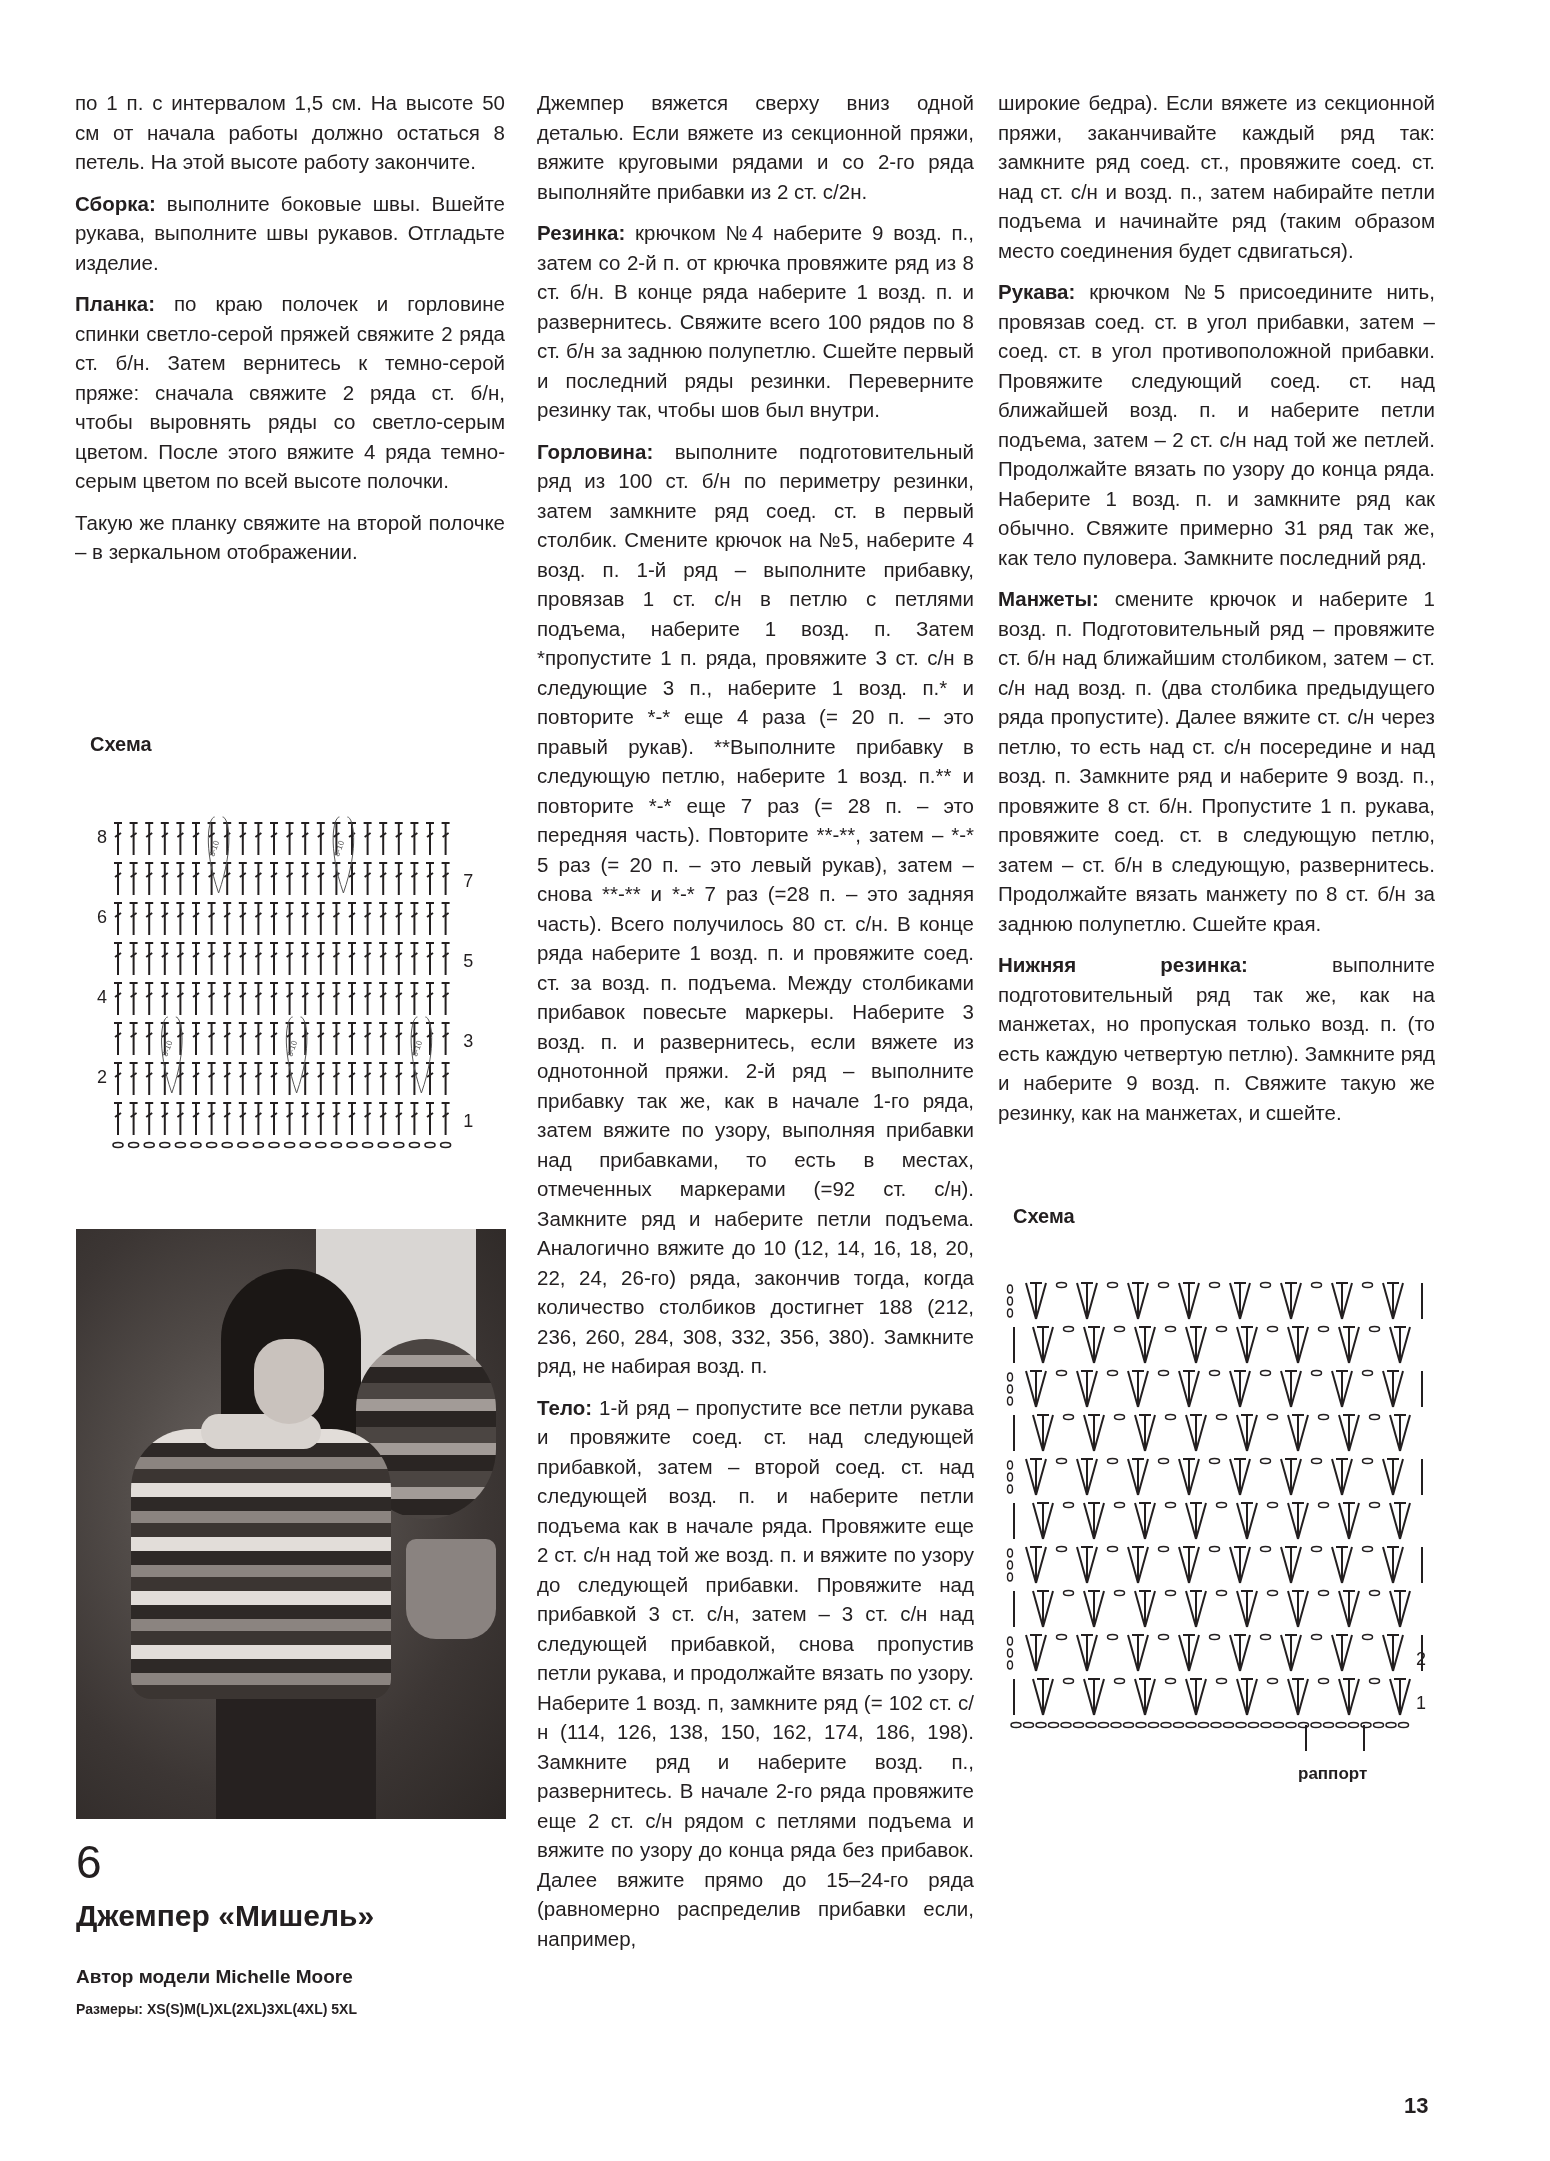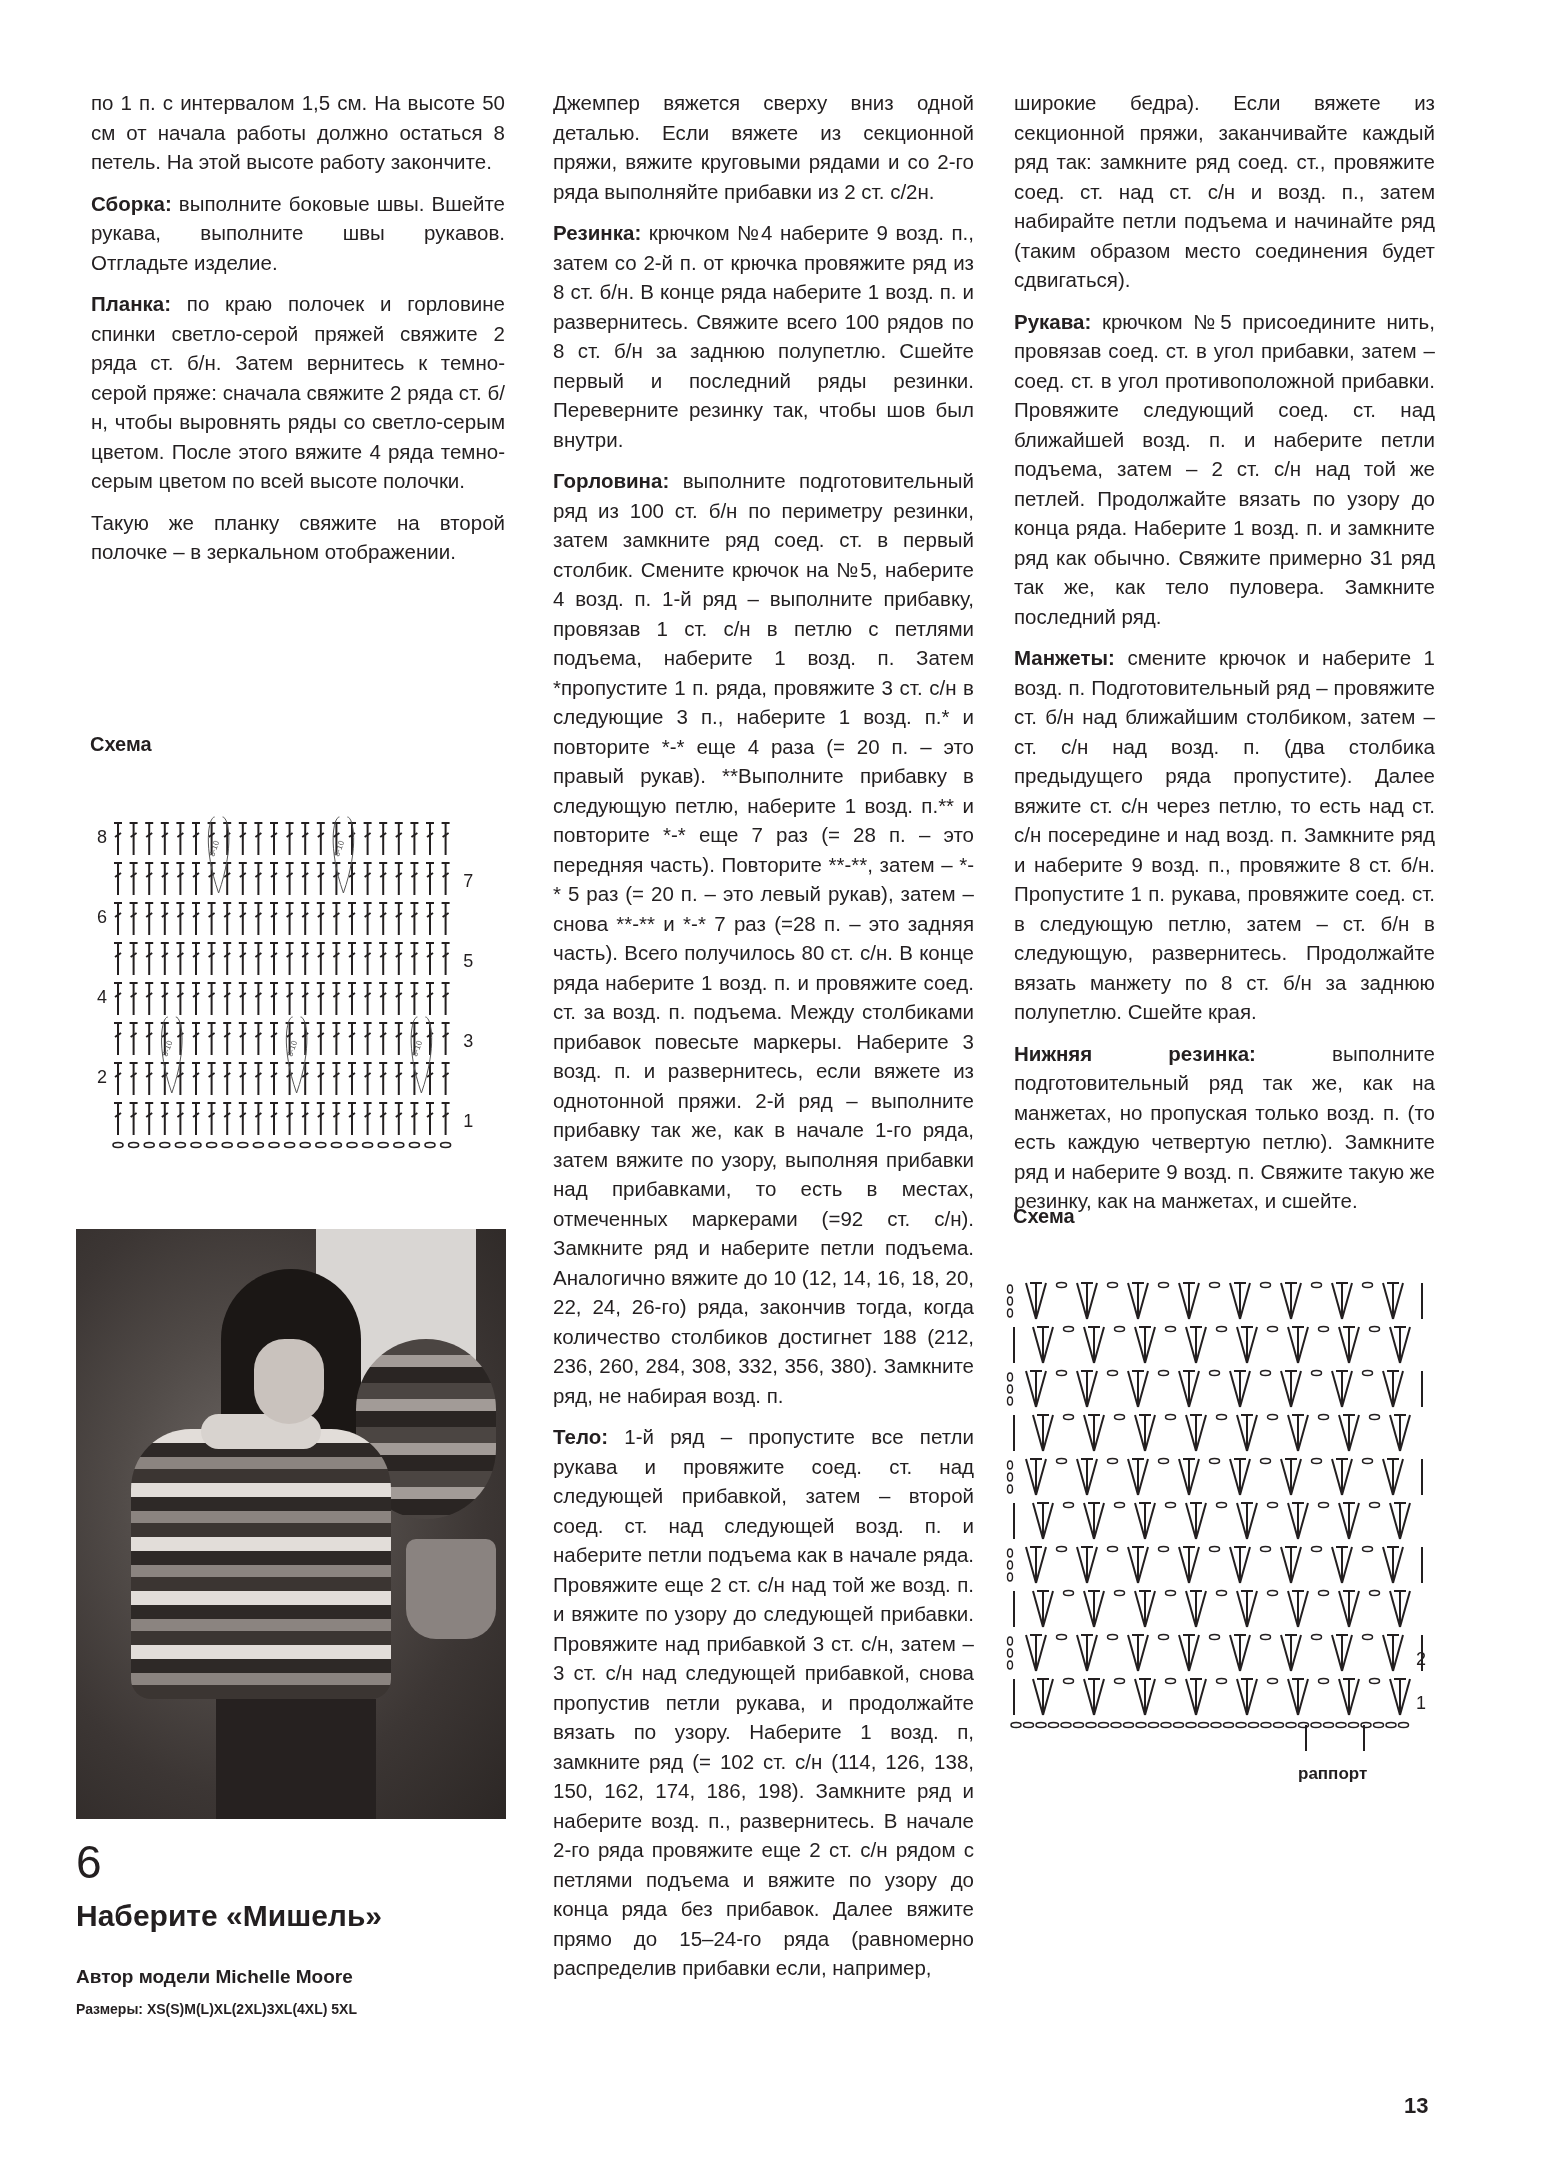--- a/index.html
+++ b/index.html
@@ -1,19 +1,19 @@
 <!DOCTYPE html>
 <html><head>
 <meta charset="utf-8">
 <style>
   html, body { margin: 0; padding: 0; background: #ffffff; }
   body { width: 1550px; height: 2161px; position: relative; overflow: hidden;
          font-family: "Liberation Sans", "DejaVu Sans", sans-serif; color: #231f20; }
   .col { position: absolute; top: 88px; font-size: 20.5px; line-height: 29.5px; }
-  .col p { margin: 0 0 12px 16px; text-align: justify; }
+  .col p { margin: 0 0 12px 0; text-align: justify; }
   .col1 { left: 75px; width: 430px; }
   .col2 { left: 537px; width: 437px; }
   .col3 { left: 998px; width: 437px; }
   .lead { font-weight: bold; }
   .schema-title { font-weight: bold; font-size: 20px; margin: 15px; }
   .diagram-box { position: absolute; }
   .d1 { left: 75px; top: 718px; width: 430px; }
   .d1 svg { display: block; }
   .d2 { left: 998px; top: 1190px; width: 430px; }
   .photo { position: absolute; left: 76px; top: 1229px; width: 430px; height: 590px;
@@ -644,21 +644,21 @@
   <div class="pot"></div>
   <div class="hair"></div>
   <div class="sleeve"></div>
   <div class="sweater"></div>
   <div class="neck"></div>
   <div class="face"></div>
   <div class="jeans"></div>
 </div>
 
 <p class="title-num">6</p>
-<h1 class="title-main">Наберите «Мишель»</h1>
+<h1 class="title-main">Джемпер «Мишель»</h1>
 <p class="author">Автор модели Michelle Moore</p>
 <p class="sizes"><span>Размеры:</span><span> XS(S)M(L)XL(2XL)3XL(4XL) 5XL</span></p>
 
 <div class="col col2">
   <p><span class="lead"></span><span>Джемпер вяжется сверху вниз одной деталью. Если вяжете из секционной пряжи, вяжите круговыми рядами и со 2-го ряда выполняйте прибавки из 2 ст. с/2н.</span></p>
   <p><span class="lead">Резинка:</span><span> крючком №4 наберите 9 возд. п., затем со 2-й п. от крючка провяжите ряд из 8 ст. б/н. В конце ряда наберите 1 возд. п. и развернитесь. Свяжите всего 100 рядов по 8 ст. б/н за заднюю полупетлю. Сшейте первый и последний ряды резинки. Переверните резинку так, чтобы шов был внутри.</span></p>
   <p><span class="lead">Горловина:</span><span> выполните подготовительный ряд из 100 ст. б/н по периметру резинки, затем замкните ряд соед. ст. в первый столбик. Смените крючок на №5, наберите 4 возд. п. 1-й ряд – выполните прибавку, провязав 1 ст. с/н в петлю с петлями подъема, наберите 1 возд. п. Затем *пропустите 1 п. ряда, провяжите 3 ст. с/н в следующие 3 п., наберите 1 возд. п.* и повторите *-* еще 4 раза (= 20 п. – это правый рукав). **Выполните прибавку в следующую петлю, наберите 1 возд. п.** и повторите *-* еще 7 раз (= 28 п. – это передняя часть). Повторите **-**, затем – *-* 5 раз (= 20 п. – это левый рукав), затем – снова **-** и *-* 7 раз (=28 п. – это задняя часть). Всего получилось 80 ст. с/н. В конце ряда наберите 1 возд. п. и провяжите соед. ст. за возд. п. подъема. Между столбиками прибавок повесьте маркеры. Наберите 3 возд. п. и развернитесь, если вяжете из однотонной пряжи. 2-й ряд – выполните прибавку так же, как в начале 1-го ряда, затем вяжите по узору, выполняя прибавки над прибавками, то есть в местах, отмеченных маркерами (=92 ст. с/н). Замкните ряд и наберите петли подъема. Аналогично вяжите до 10 (12, 14, 16, 18, 20, 22, 24, 26-го) ряда, закончив тогда, когда количество столбиков достигнет 188 (212, 236, 260, 284, 308, 332, 356, 380). Замкните ряд, не набирая возд. п.</span></p>
   <p><span class="lead">Тело:</span><span> 1-й ряд – пропустите все петли рукава и провяжите соед. ст. над следующей прибавкой, затем – второй соед. ст. над следующей возд. п. и наберите петли подъема как в начале ряда. Провяжите еще 2 ст. с/н над той же возд. п. и вяжите по узору до следующей прибавки. Провяжите над прибавкой 3 ст. с/н, затем – 3 ст. с/н над следующей прибавкой, снова пропустив петли рукава, и продолжайте вязать по узору. Наберите 1 возд. п, замкните ряд (= 102 ст. с/н (114, 126, 138, 150, 162, 174, 186, 198). Замкните ряд и наберите возд. п., развернитесь. В начале 2-го ряда провяжите еще 2 ст. с/н рядом с петлями подъема и вяжите по узору до конца ряда без прибавок. Далее вяжите прямо до 15–24-го ряда (равномерно распределив прибавки если, например,</span></p>
 </div>
 

